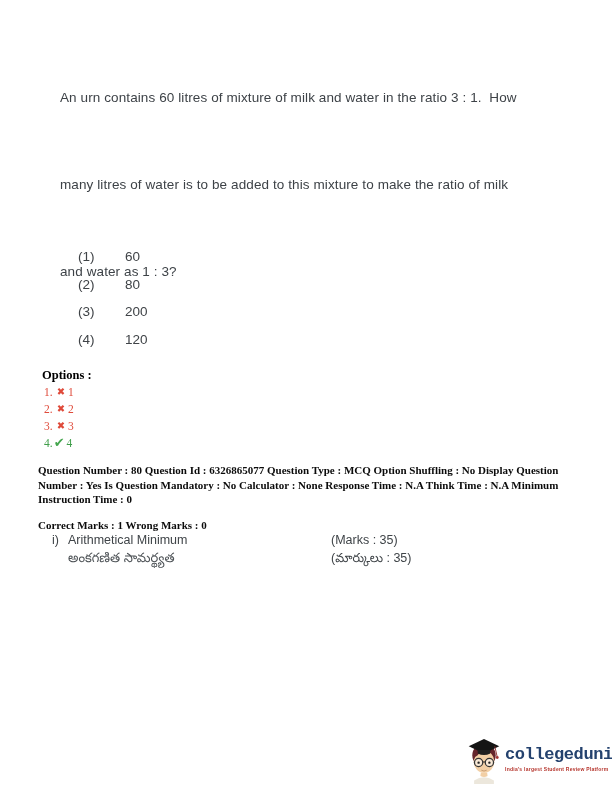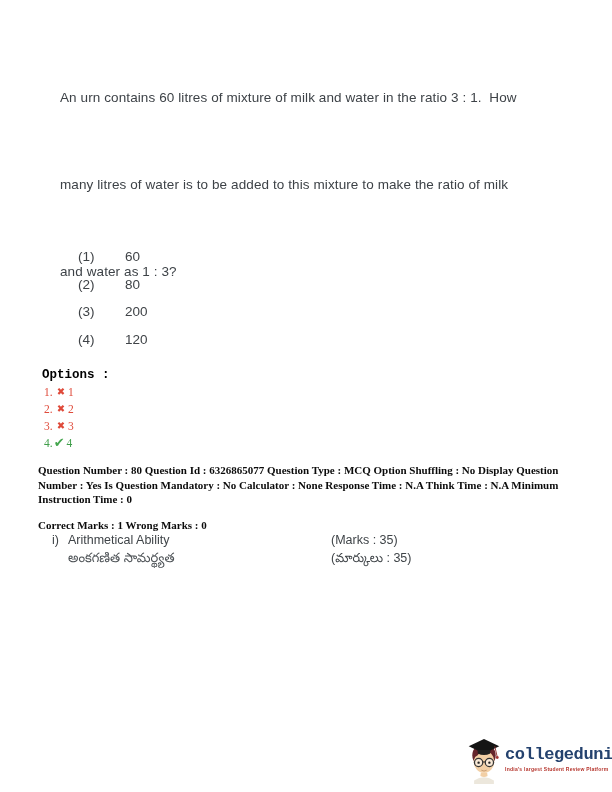--- a/index.html
+++ b/index.html
@@ -28,21 +28,21 @@
   }
 
   
   .choices { position: absolute; left: 78px; top: 243px; }
   .choice-row { height: 27.5px; font-size: 13.5px; color: #3f4347; display: flex; align-items: center; }
   .choice-num { display: inline-block; width: 47px; }
 
   
   .opt-heading {
     position: absolute; left: 42px; top: 368px;
-    font-family: Liberation Mono, monospace;
+    font-family: Liberation Serif, serif;
     font-weight: bold; font-size: 12.5px; color: #000000;
   }
   .answer-list { position: absolute; left: 44px; top: 383px;
     font-family: "Liberation Serif", "DejaVu Serif", serif; font-size: 11.5px; }
   .answer-row { height: 17.2px; display: flex; align-items: center; }
   .answer-row .mark-icon { font-size: 10px; margin: 0 3px 0 4px; }
   .answer-row.wrong, .answer-row.wrong .mark-icon { color: #df4a3a; }
   .answer-row.correct { color: #3f9e4a; }
   .answer-row.correct .mark-icon { color: #44a64e; font-size: 13px; margin: 0 2px 0 1px; }
 
@@ -135,21 +135,21 @@
   </div>
 
   <div class="metadata">
     <div>Question Number : 80 Question Id : 6326865077 Question Type : MCQ Option Shuffling : No Display Question Number : Yes Is Question Mandatory : No Calculator : None Response Time : N.A Think Time : N.A Minimum Instruction Time : 0</div>
     <div class="marks-line">Correct Marks : 1 Wrong Marks : 0</div>
   </div>
 
   <div class="section">
     <div class="row">
       <span class="s-index">i)</span>
-      <span class="s-title">Arithmetical Ability</span>
+      <span class="s-title">Arithmetical Minimum</span>
       <span class="s-marks">(Marks : 35)</span>
     </div>
     <div class="row">
       <span class="s-title-te">అంకగణిత సామర్థ్యత</span>
       <span class="s-marks">(మార్కులు : 35)</span>
     </div>
   </div>
 
   <div class="logo">
     <svg width="36" height="54" viewBox="0 0 40 58">

